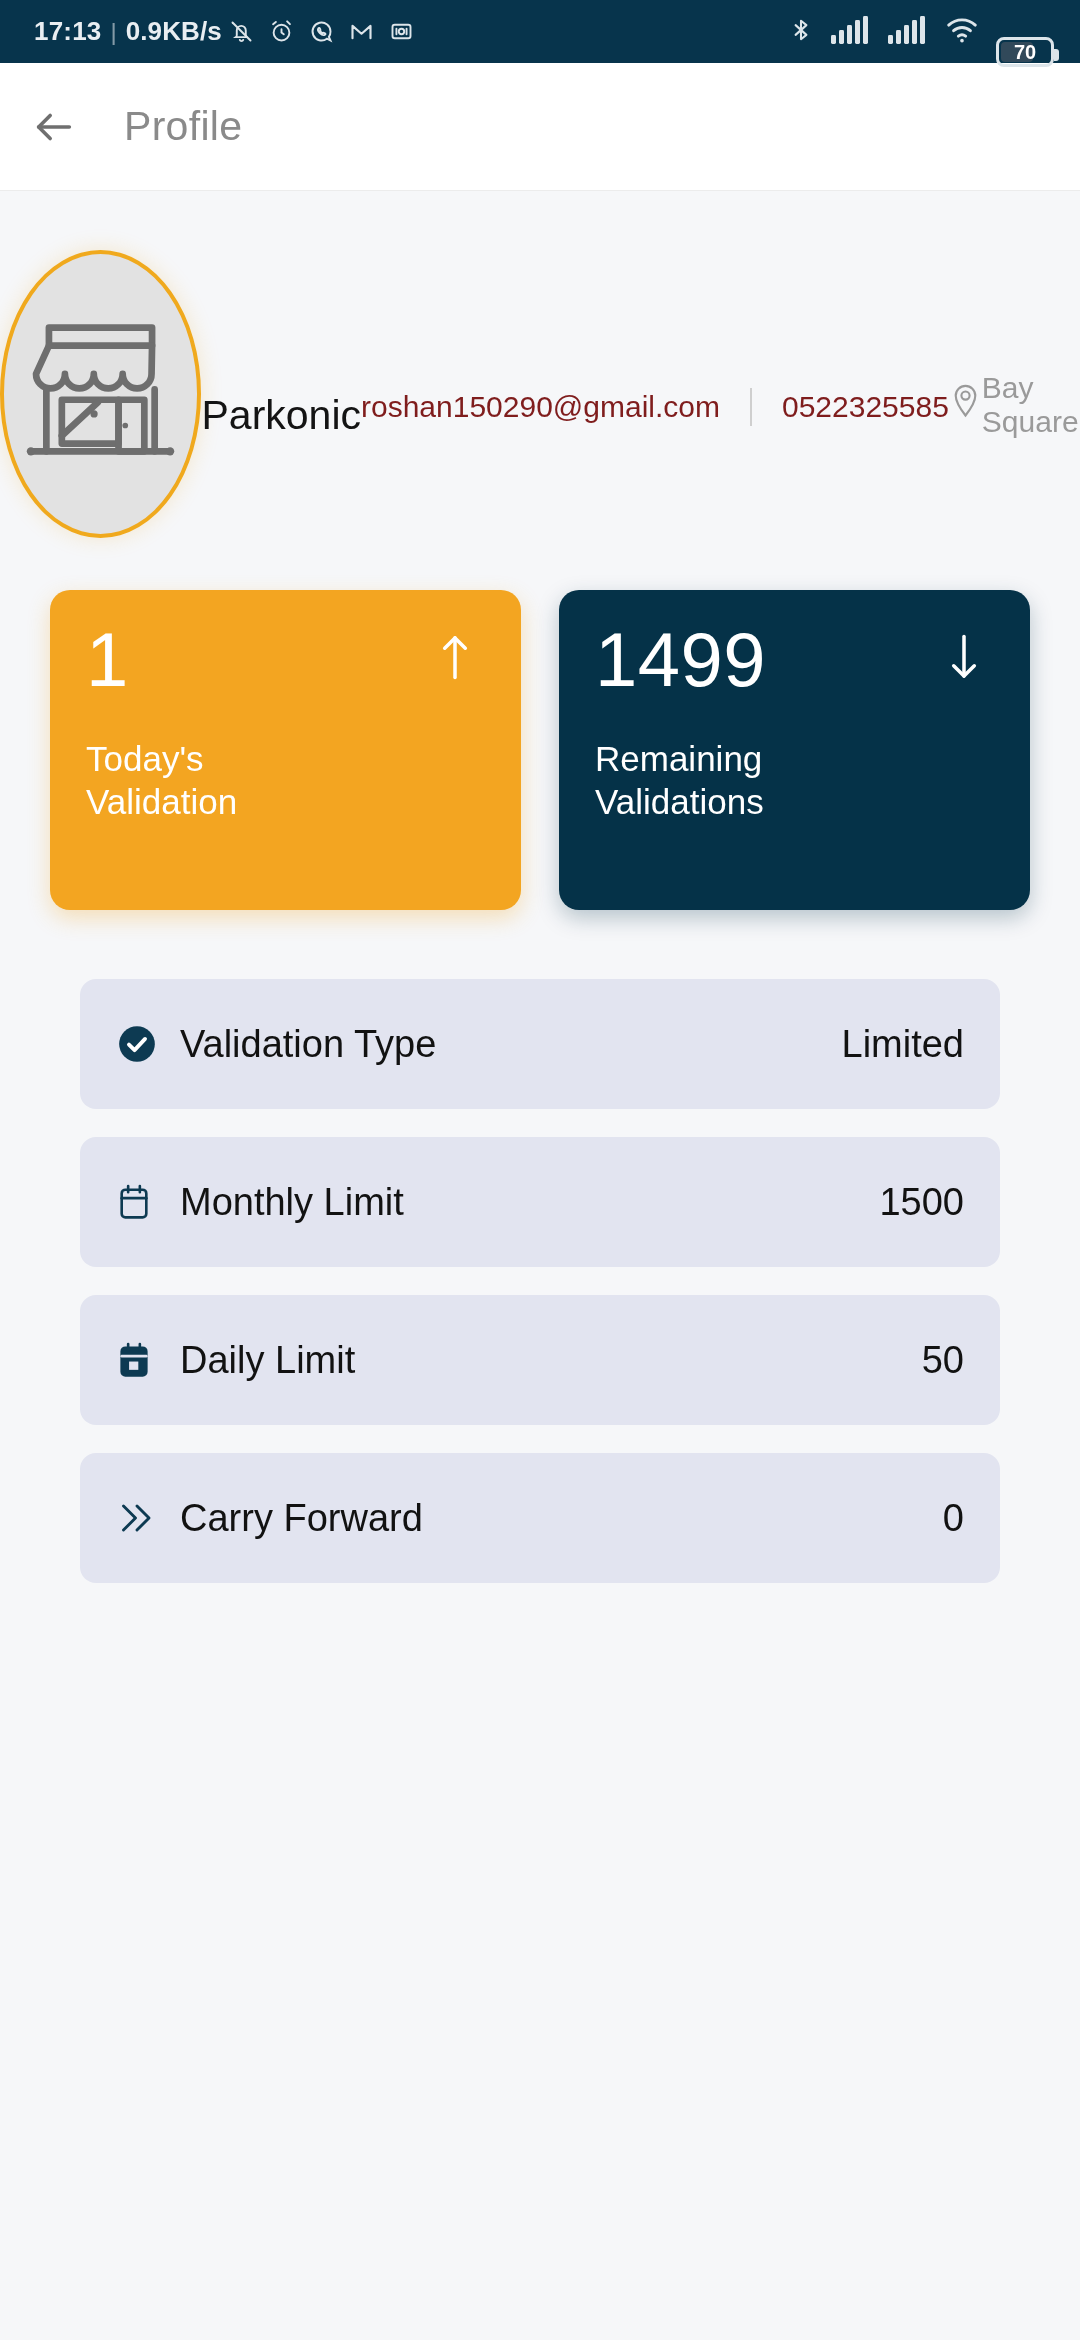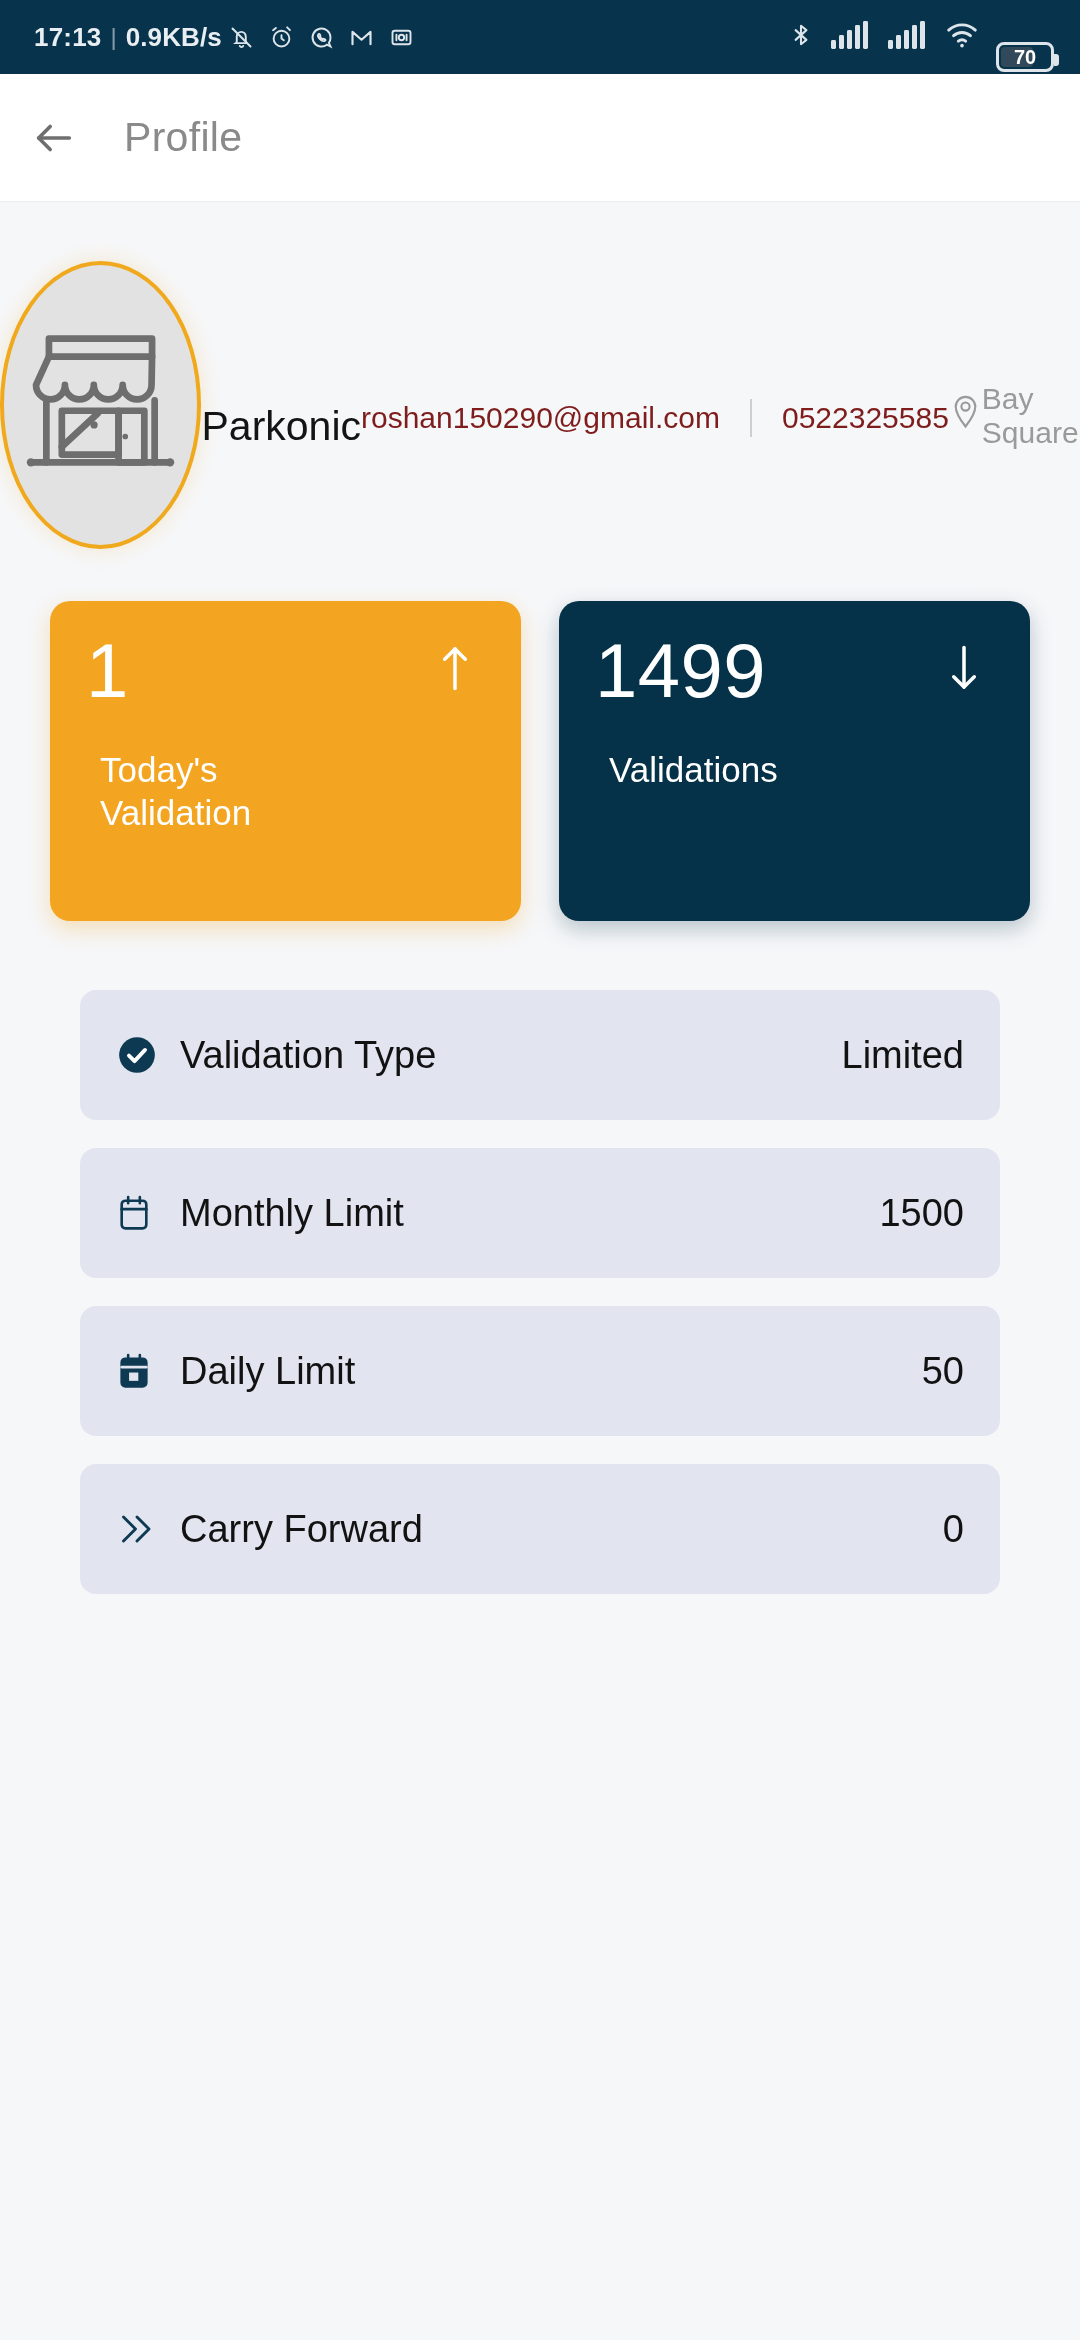--- a/index.html
+++ b/index.html
@@ -6,21 +6,21 @@
   html, body {
     width:1080px; height:2340px;
     background:#f6f7f9;
     font-family:"Liberation Sans", sans-serif;
     overflow:hidden;
   }
   .screen { position:relative; width:1080px; height:2340px; background:#f6f7f9; }
 
   
   .statusbar{
-    height:74px; background:#07344c; color:#e9eef2;
+    height:63px; background:#07344c; color:#e9eef2;
     display:flex; align-items:center; justify-content:space-between;
     padding:0 26px 0 34px;
   }
   .sb-left{ display:flex; align-items:center; gap:0; }
   .sb-time{ font-size:26px; font-weight:bold; letter-spacing:.2px; }
   .sb-div{ margin:0 9px; opacity:.55; font-size:24px; font-weight:300; }
   .sb-net{ font-size:26px; font-weight:bold; letter-spacing:.1px; }
   .sb-icons{ display:flex; align-items:center; gap:13px; margin-left:6px; }
   .sb-icons svg{ display:block; }
   .sb-right{ display:flex; align-items:center; gap:17px; }
@@ -65,21 +65,21 @@
   .cards{ margin-top:52px; padding:0 50px; display:flex; gap:38px; }
   .card{
     flex:1; height:320px; border-radius:20px; padding:34px 36px 0 36px;
     position:relative; color:#ffffff;
   }
   .card-orange{ background:#f3a521; box-shadow:0 8px 22px rgba(243,165,33,.30); }
   .card-navy{ background:#053248; box-shadow:0 8px 22px rgba(5,50,72,.26); }
   .card-top{ display:flex; align-items:flex-start; justify-content:space-between; }
   .card-num{ font-size:76px; line-height:.95; font-weight:400; letter-spacing:.5px; }
   .card-arrow{ margin-top:8px; margin-right:12px; }
-  .card-label{ margin-top:42px; font-size:35px; line-height:1.22; font-weight:300;margin-left:14px; }
+  .card-label{ margin-top:42px; font-size:35px; line-height:1.22; font-weight:300; }
 
   
   .rows{ margin-top:69px; padding:0 80px; display:flex; flex-direction:column; gap:28px; }
   .row{
     height:130px; background:#e2e4f0; border-radius:16px;
     display:flex; align-items:center; padding:0 36px;
   }
   .row-ico{ width:52px; display:flex; align-items:center; justify-content:flex-start; }
   .row-label{ font-size:38px; color:#121212; font-weight:300; margin-left:12px; }
   .row-val{ margin-left:auto; font-size:38px; color:#121212; font-weight:300; }
@@ -239,20 +239,21 @@
       <div class="card-top">
         <span class="card-num">1499</span>
         <span class="card-arrow">
           <svg width="36" height="50" viewBox="0 0 24 34" fill="none" stroke="#ffffff" stroke-width="2.4" stroke-linecap="round" stroke-linejoin="round">
             <path d="M12 3v27"></path>
               <path d="M5 23l7 7 7-7"></path>
           </svg>
         </span>
       </div>
       <div class="card-label">
+        <div>Remaining</div>
         <div>Validations</div>
       </div>
     </div>
   </div>
 
   <div class="rows">
 
     <div class="row">
       <span class="row-ico">
         <svg width="42" height="42" viewBox="0 0 24 24">

